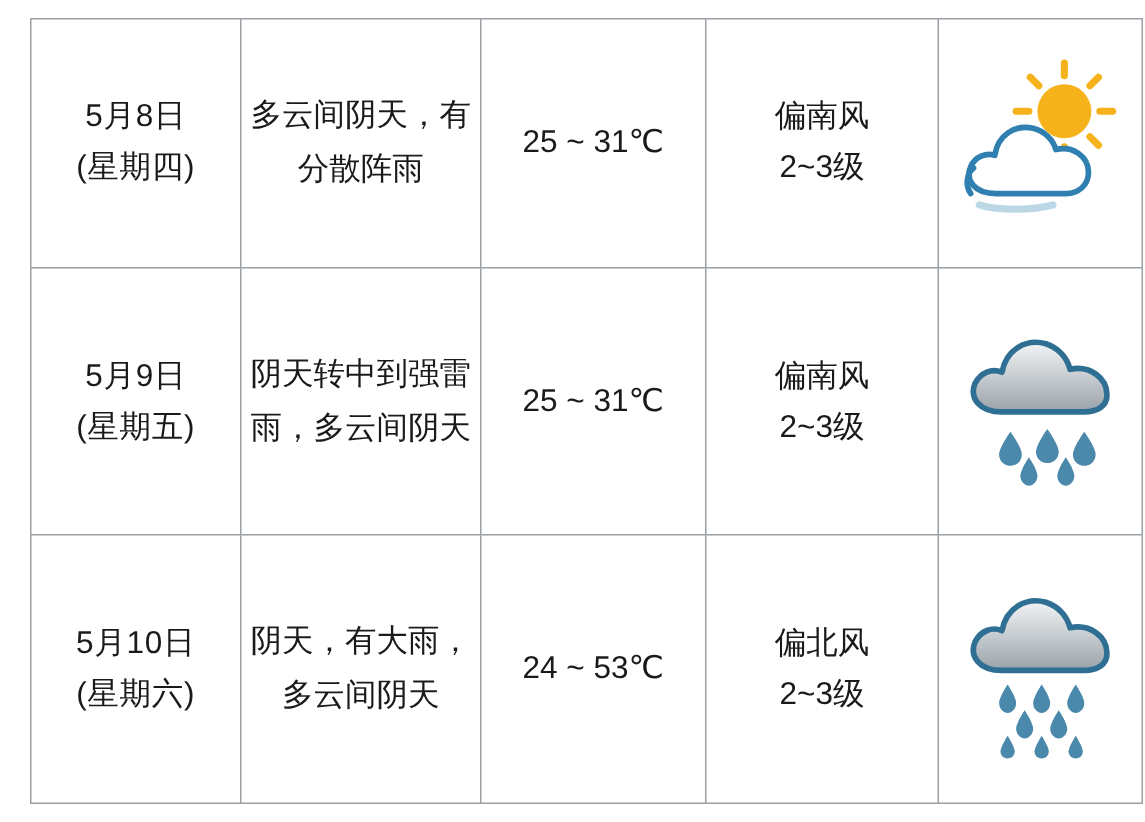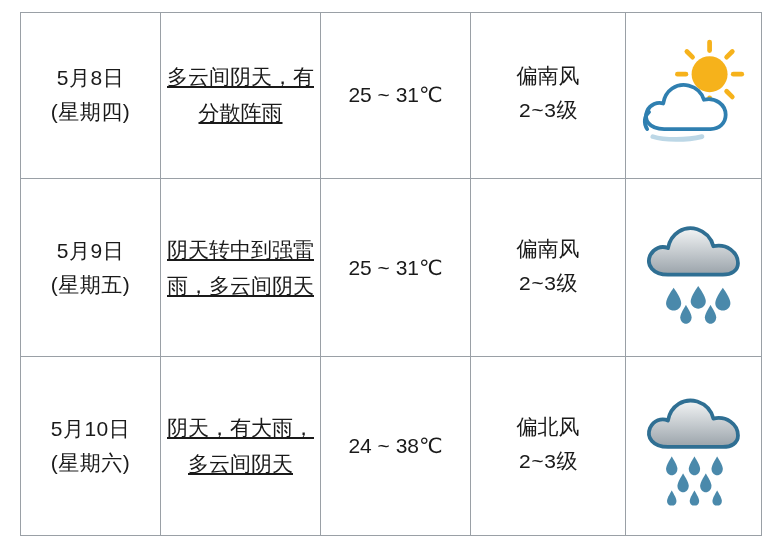--- a/index.html
+++ b/index.html
@@ -28,23 +28,23 @@
     table-layout: fixed;
   }
   table.forecast td {
     border: 1px solid #9aa0a6;
     text-align: center;
     vertical-align: middle;
     padding: 4px 6px;
     box-sizing: border-box;
   }
   .col-date   { width: 140px; }
-  .col-desc   { width: 160px; text-decoration: underline; }
+  .col-desc   { width: 160px; }
   .col-temp   { width: 150px; }
-  .col-wind   { width: 155px; font-family: Liberation Mono, monospace; }
+  .col-wind   { width: 155px; }
   .col-icon   { width: 136px; }
 
   .date-cell {
     font-size: 21px;
     line-height: 34px;
     letter-spacing: 0.5px;
   }
   .date-cell .d1 { display: block; }
   .date-cell .d2 { display: block; }
 
@@ -155,21 +155,21 @@
           </div>
         </td>
       </tr>
 
       <tr>
         <td class="col-date date-cell">
           <span class="d1">5月10日</span>
           <span class="d2">(星期六)</span>
         </td>
         <td class="col-desc desc-cell">阴天，有大雨，多云间阴天</td>
-        <td class="col-temp temp-cell">24 ~ 38℃</td>
+        <td class="col-temp temp-cell">24 ~ 53℃</td>
         <td class="col-wind wind-cell">
           <span class="w1">偏北风</span>
           <span class="w2">2~3级</span>
         </td>
         <td class="col-icon icon-cell">
           <div class="icon-wrap">
             <svg class="wicon" width="130" height="130" viewBox="0 0 130 130" aria-hidden="true">
               <defs>
                 <linearGradient id="g3" x1="0" y1="0" x2="0" y2="1">
                   <stop offset="0%" stop-color="#f2f4f5"></stop>

